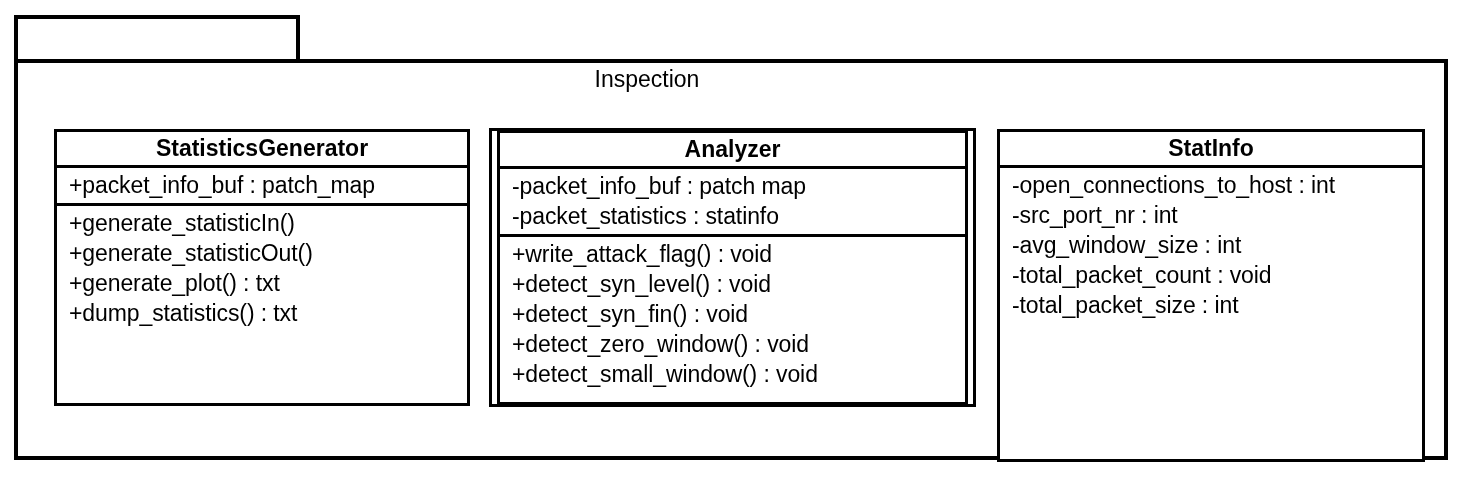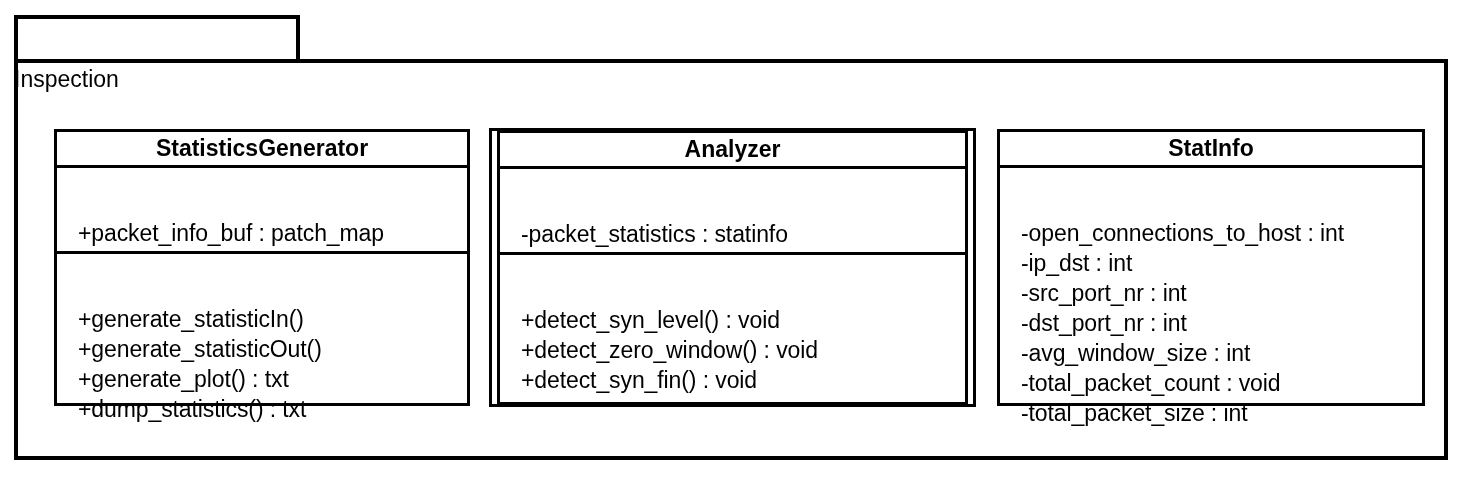--- a/index.html
+++ b/index.html
@@ -39,48 +39,49 @@
     height: 401px;
     border: 4px solid #000;
     background: #ffffff;
     box-sizing: border-box;
   }
   .package-name {
     position: absolute;
     left: 14px;
     top: 64px;
     width: 1266px;
+    text-align: center;
     font-size: 23px;
     line-height: 30px;
     white-space: nowrap;
   }
 
   
   .class-box {
     position: absolute;
     background: #ffffff;
     border: 3px solid #000;
     box-sizing: border-box;
     display: flex;
     flex-direction: column;
+    justify-content: flex-end;
   }
   .class-title {
     text-align: center;
     font-weight: bold;
     font-size: 23px;
     line-height: 30px;
     padding: 1px 4px 2px 4px;
     border-bottom: 3px solid #000;
     white-space: nowrap;
     box-sizing: border-box;
   }
   .compartment {
-    padding: 2px 0 3px 21px;
+    padding: 2px 0 3px 12px;
     box-sizing: border-box;
-    margin-top: 48px;
   }
   .compartment.with-rule {
     border-bottom: 3px solid #000;
   }
   .member {
     font-size: 23px;
     line-height: 30px;
     white-space: nowrap;
     letter-spacing: -0.1px;
   }
@@ -108,21 +109,21 @@
   #analyzer {
     left: 497px;
     top: 130px;
     width: 471px;
     height: 275px;
   }
   #stat-info {
     left: 997px;
     top: 129px;
     width: 428px;
-    height: 277px;
+    height: 333px;
   }
 </style>
 </head>
 <body>
 
 <div id="canvas">
 
   <div class="package-tab"></div>
 
   <div class="package-body"></div>
@@ -139,35 +140,36 @@
       <div class="member">+generate_statisticOut()</div>
       <div class="member">+generate_plot() : txt</div>
       <div class="member">+dump_statistics() : txt</div>
     </div>
   </div>
 
   <div id="analyzer-outer"></div>
   <div class="class-box" id="analyzer">
     <div class="class-title">Analyzer</div>
     <div class="compartment with-rule">
+      <div class="member">-packet_info_buf : patch map</div>
       <div class="member">-packet_statistics : statinfo</div>
     </div>
     <div class="compartment filler">
+      <div class="member">+write_attack_flag() : void</div>
       <div class="member">+detect_syn_level() : void</div>
+      <div class="member">+detect_syn_fin() : void</div>
       <div class="member">+detect_zero_window() : void</div>
-      <div class="member">+detect_syn_fin() : void</div>
+      <div class="member">+detect_small_window() : void</div>
     </div>
   </div>
 
   <div class="class-box" id="stat-info">
     <div class="class-title">StatInfo</div>
     <div class="compartment filler">
       <div class="member">-open_connections_to_host : int</div>
-      <div class="member">-ip_dst : int</div>
       <div class="member">-src_port_nr : int</div>
-      <div class="member">-dst_port_nr : int</div>
       <div class="member">-avg_window_size : int</div>
       <div class="member">-total_packet_count : void</div>
       <div class="member">-total_packet_size : int</div>
     </div>
   </div>
 
 </div>
 
 </body></html>

